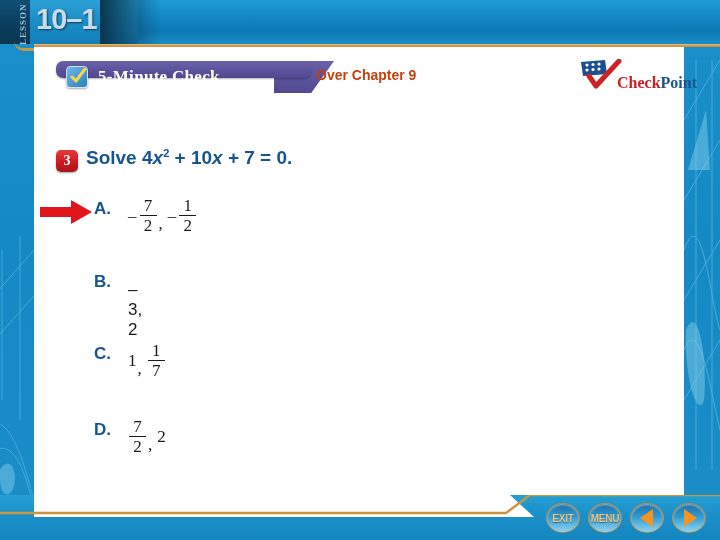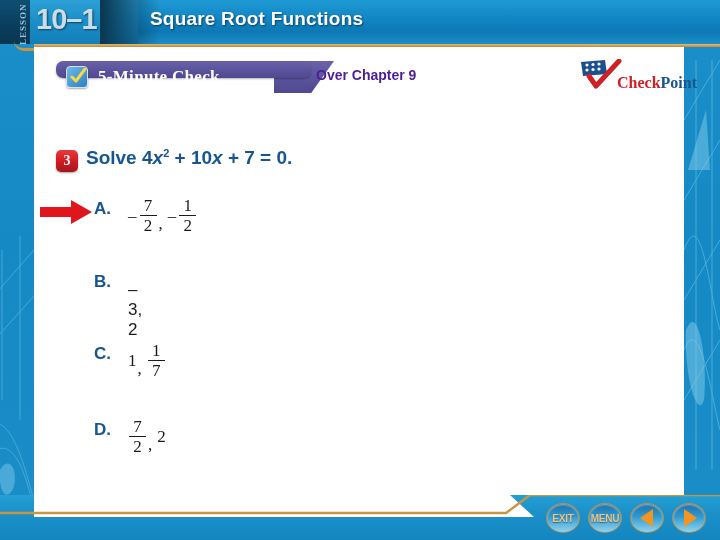--- a/index.html
+++ b/index.html
@@ -110,21 +110,21 @@
   }
   .check-icon svg{ position:absolute; left:2px; top:1px; }
   .check-label{
     position:absolute; left:42px; top:6px;
     font-size:17px; font-weight:bold; color:#ffffff;
     font-family:"Liberation Serif", serif;
     letter-spacing:.3px;
   }
   .over-chapter{
     position:absolute; left:282px; top:20px;
-    font-size:14px; font-weight:bold; color:#4c1d95;
+    font-size:14px; font-weight:bold; color:#c2410c;
     font-family:"Liberation Sans", sans-serif;
   }
 
   
   .cp-logo{ position:absolute; left:545px; top:12px; width:110px; height:34px; }
   .cp-check{ position:absolute; left:0; top:0; font-size:18px; font-weight:bold; }
   .cp-text{ position:absolute; left:38px; top:7px; font-size:16px; font-weight:bold;
             font-family:"Liberation Serif", serif;margin-top:8px; }
   .cp-check-word{ color:#cf2026; }
   .cp-point-word{ color:#16558f; }
@@ -256,21 +256,20 @@
       </g>
     </svg>
   </div>
 
   <div class="header">
     <div class="header-dark"></div>
     <div class="lesson-num-plate"></div>
     <div class="header-dark-fade"></div>
     <div class="lesson-vert">LESSON</div>
     <div class="lesson-num">10–1</div>
-    <div class="lesson-title">Square Root Functions</div>
   </div>
   <div class="header-gold"></div>
   <div class="header-gold-curve"></div>
 
   <div class="content">
 
     <div class="check-bar-tail"></div>
     <div class="check-bar">
       <div class="check-icon">
         <svg width="18" height="18" viewBox="0 0 18 18">

